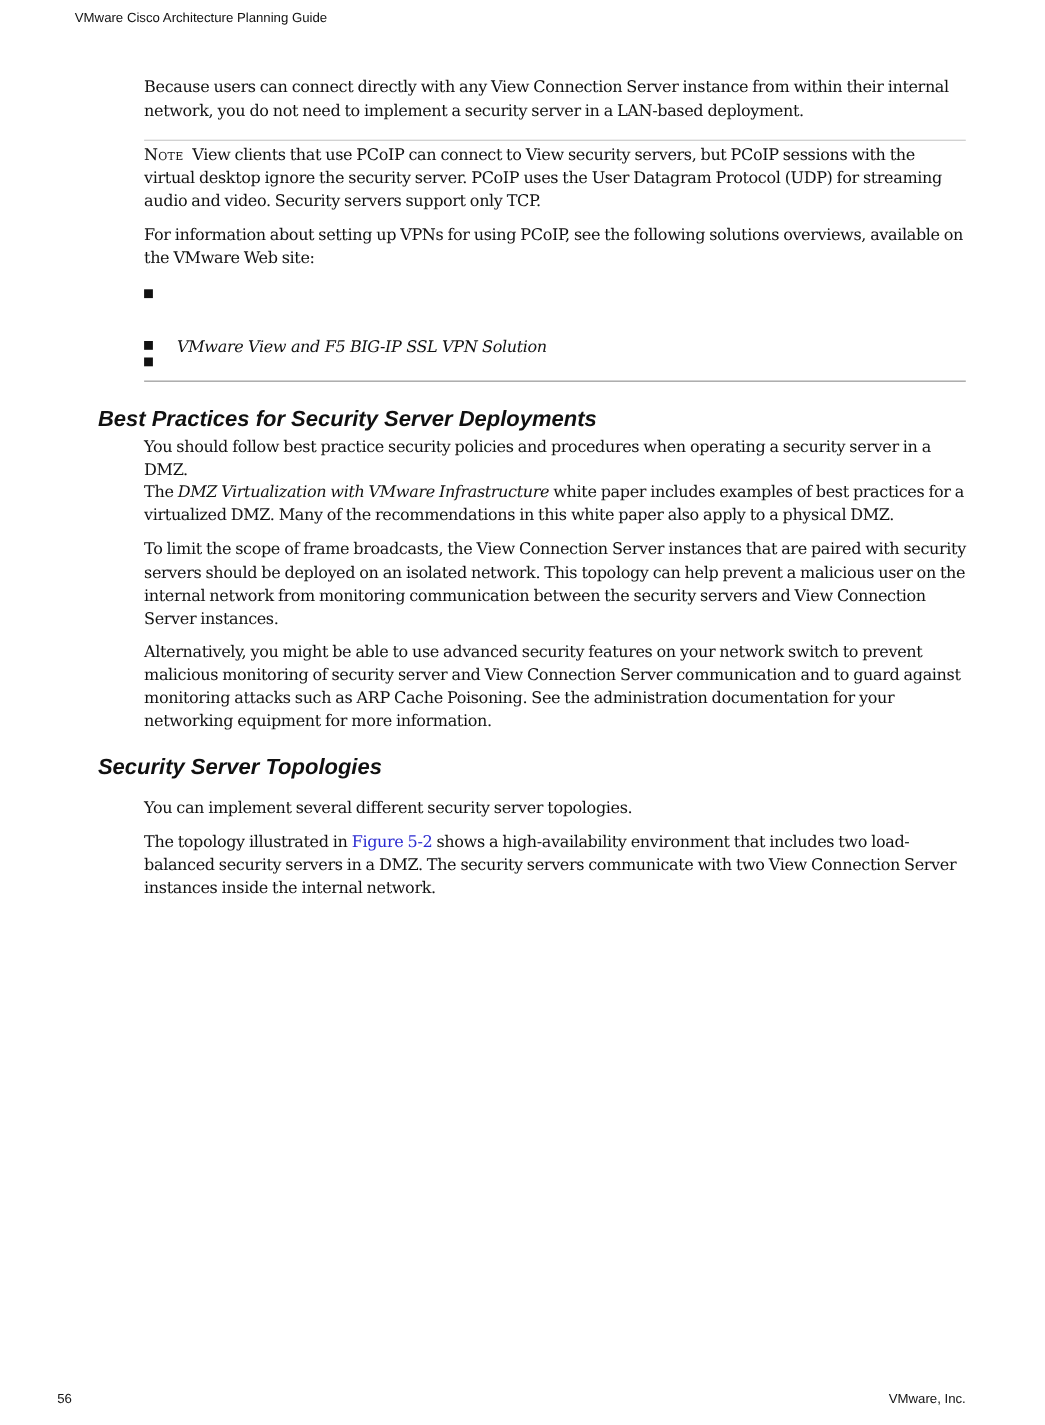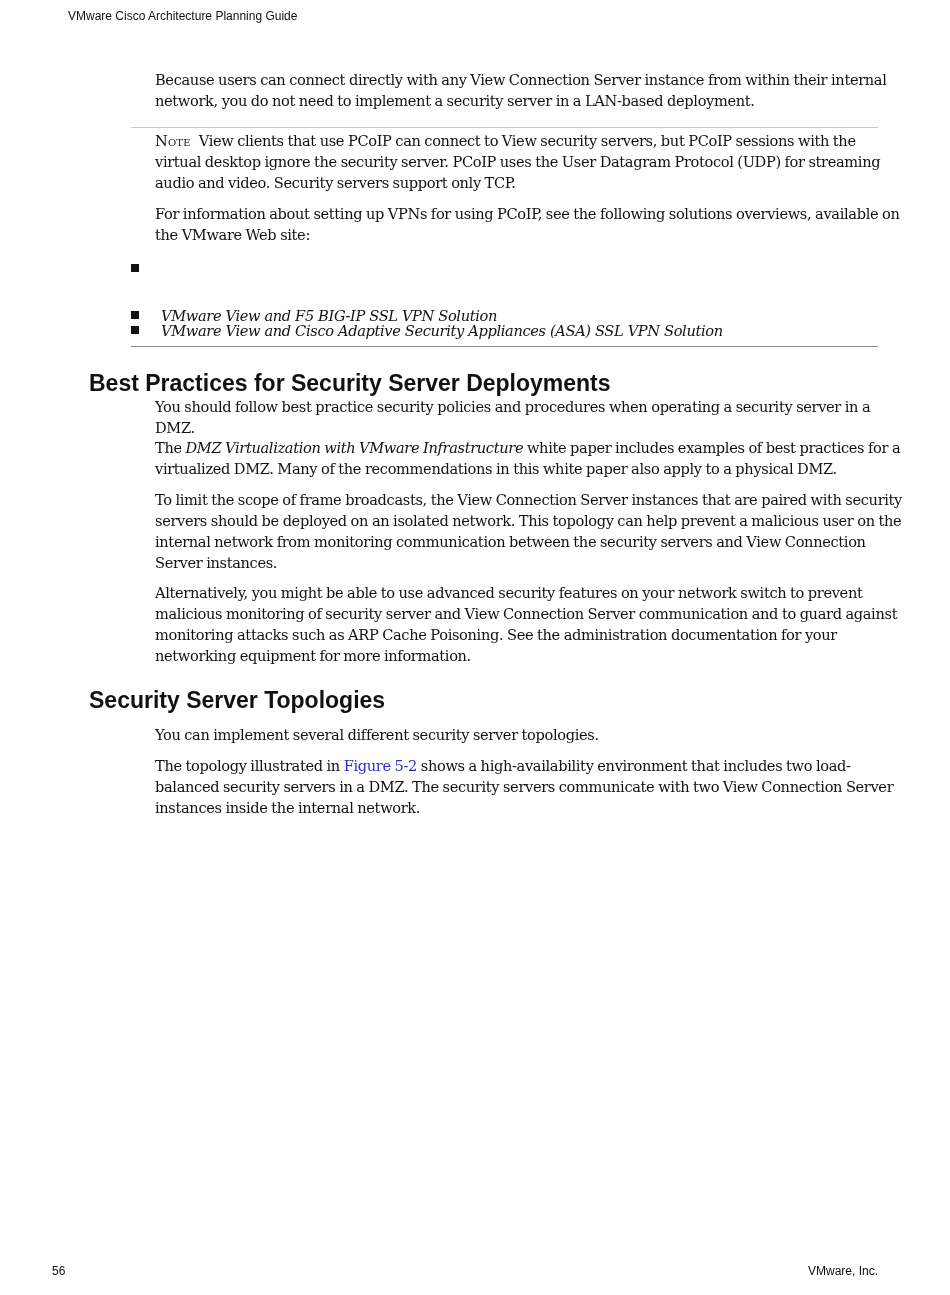--- a/index.html
+++ b/index.html
@@ -5,36 +5,36 @@
     html, body { margin: 0; padding: 0; background: #ffffff; }
     body { width: 950px; height: 1295px; position: relative; overflow: hidden; color: #111; }
     .running-header {
       position: absolute; left: 68px; top: 9px;
       font-family: "Liberation Sans", sans-serif; font-size: 12px; color: #111;
     }
     .body-text {
       position: absolute; left: 131px; width: 750px;
       font-family: "DejaVu Serif", "Liberation Serif", serif;
       font-size: 14.6px; line-height: 21px; color: #111;
-      letter-spacing: -0.35px; word-spacing: -0.5px; margin-left: 24px;
+      letter-spacing: -0.35px; word-spacing: -0.5px;
     }
     .body-text p { margin: 0; }
     .rule { position: absolute; left: 131px; width: 747px; height: 0; }
     .rule-light { border-top: 1.5px solid #c8c8c8; }
     .rule-dark { border-top: 1.5px solid #8c8c8c; }
     .note-label { font-variant: small-caps; font-weight: normal; letter-spacing: 0.2px; margin-right: 8px; text-align: center; }
     .bullet-list { position: absolute; left: 131px; width: 750px; margin: 0; padding: 0; list-style: none;
       font-family: "DejaVu Serif", "Liberation Serif", serif; font-size: 14.6px; line-height: 21px; color:#111;
       letter-spacing: -0.35px; }
     .bullet-list li { position: absolute; left: 0; white-space: nowrap; }
     .bullet-mark { display: inline-block; width: 8px; height: 8px; background: #111; margin-right: 22px; vertical-align: 2px; }
     .bullet-text { font-style: italic; }
     .section-heading {
       position: absolute; left: 89px; margin: 0;
-      font-family: "Liberation Sans", sans-serif; font-weight: bold; font-size: 23px; color: #111;
+      font-family: "Liberation Sans", sans-serif; font-weight: bold; font-size: 20px; color: #111; font-style: italic;
     }
     .link { color: #2a2ad0; text-decoration: none; }
     .ital { font-style: italic; }
     .footer-left, .footer-right {
       position: absolute; top: 1264px;
       font-family: "Liberation Sans", sans-serif; font-size: 12px; color: #111;
     }
     .footer-left { left: 52px; }
     .footer-right { right: 72px; }
   </style>
@@ -58,21 +58,21 @@
 </div>
 
 <ul class="bullet-list" style="top:258px;">
   <li style="top:0px;">
     <span class="bullet-mark"></span>
   </li>
   <li style="top:31px;margin-top:16px;">
     <span class="bullet-mark"></span><span class="bullet-text">VMware View and F5 BIG-IP SSL VPN Solution</span>
   </li>
   <li style="top:62px;">
-    <span class="bullet-mark"></span><span class="bullet-text">VMware View and Cisco Adaptive Security Appliances (ASA) SSL VPN Solution</span>
+    <span class="bullet-mark"></span>
   </li>
 </ul>
 
 <div class="rule rule-dark" style="top:346px;"></div>
 
 <h2 class="section-heading" style="top:370px;">Best Practices for Security Server Deployments</h2>
 
 <div class="body-text" style="top:396px;">
   <p>You should follow best practice security policies and procedures when operating a security server in a DMZ.</p>
 </div>

